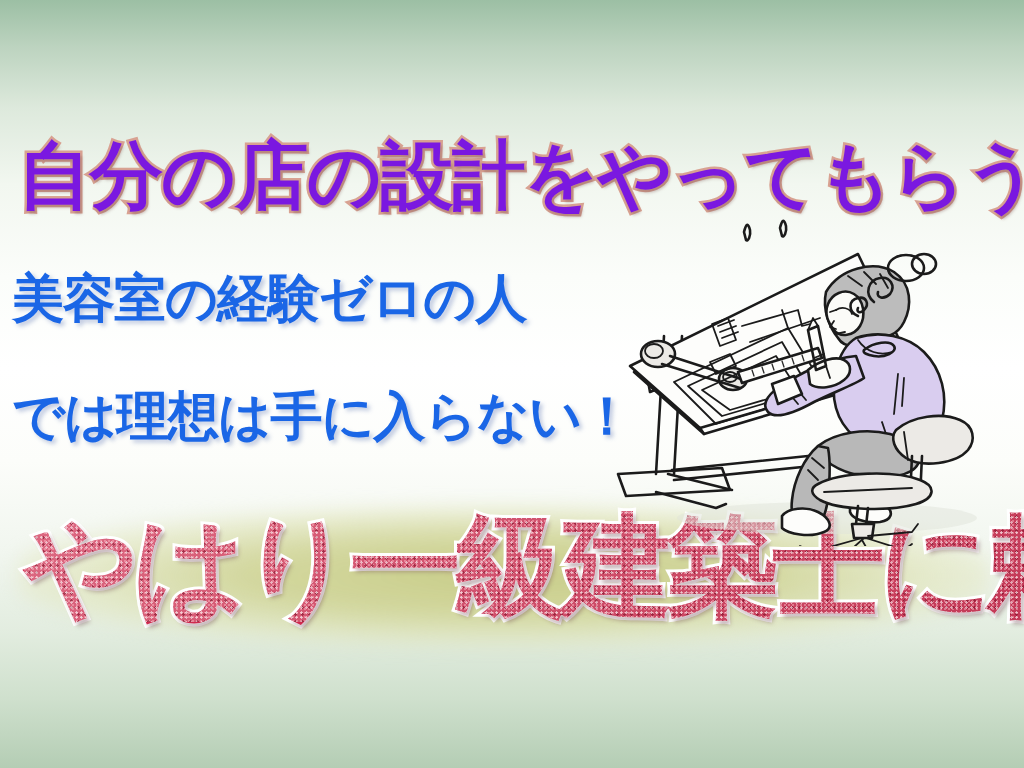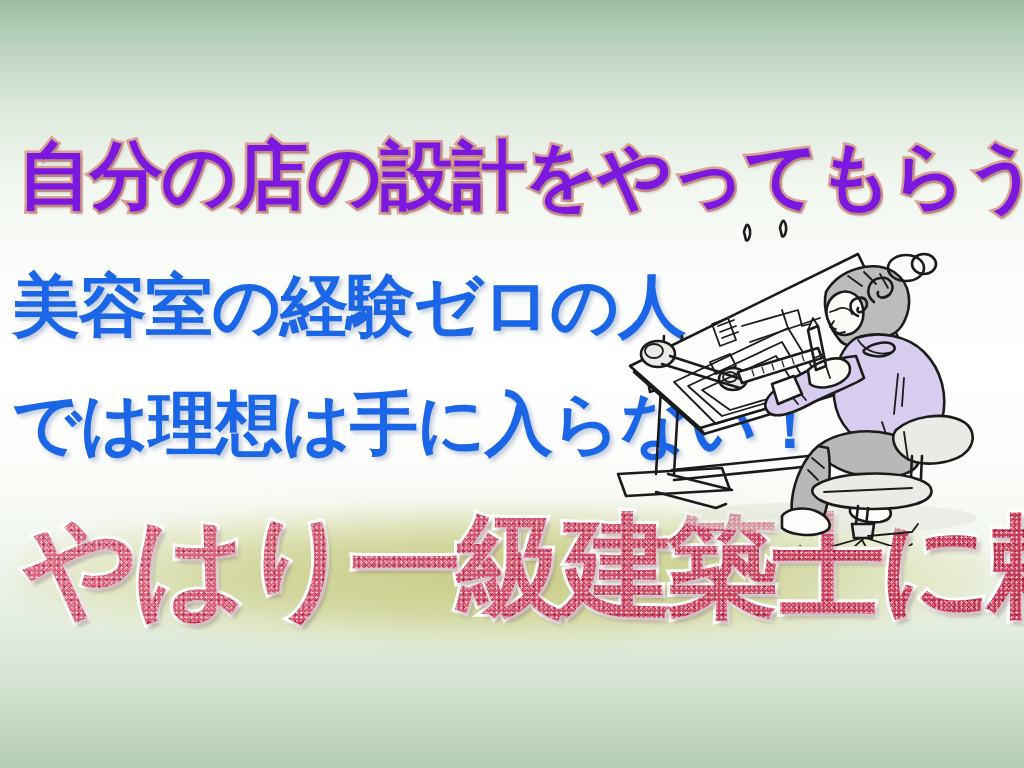--- a/index.html
+++ b/index.html
@@ -49,21 +49,21 @@
     -webkit-text-stroke: 5px #d8a292;
     paint-order: stroke fill;
     text-shadow:
       0 0 1px #d8a292,
       2px 3px 3px rgba(120,80,80,.35);
   }
 
   
   .line-blue {
     color: #1a66e6;
-    font-size: 68px;
+    font-size: 52px;
     text-shadow: 3px 3px 4px rgba(120,140,190,.45);
   }
   #line-blue-1 { left: 12px; top: 272px; }
   #line-blue-2 { left: 12px; top: 390px; }
 
   
   #glow-wrap {
     position: absolute;
     left: 0;
     top: 494px;

